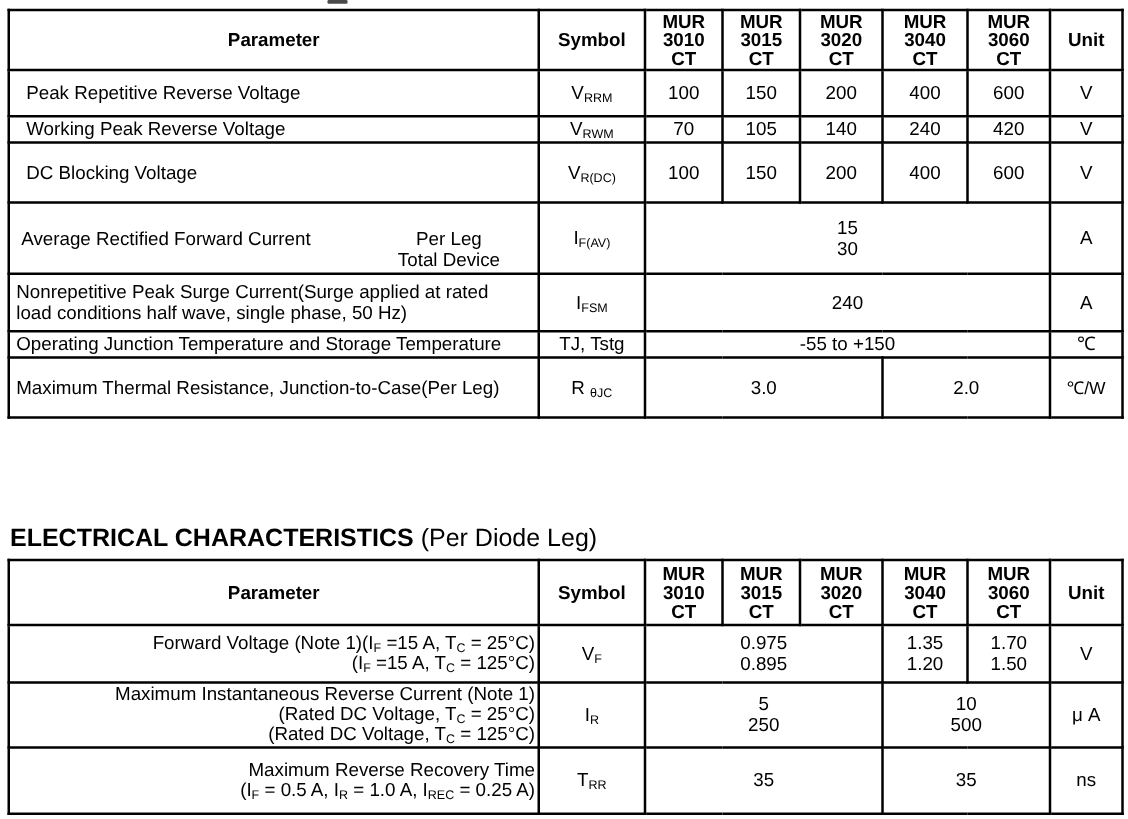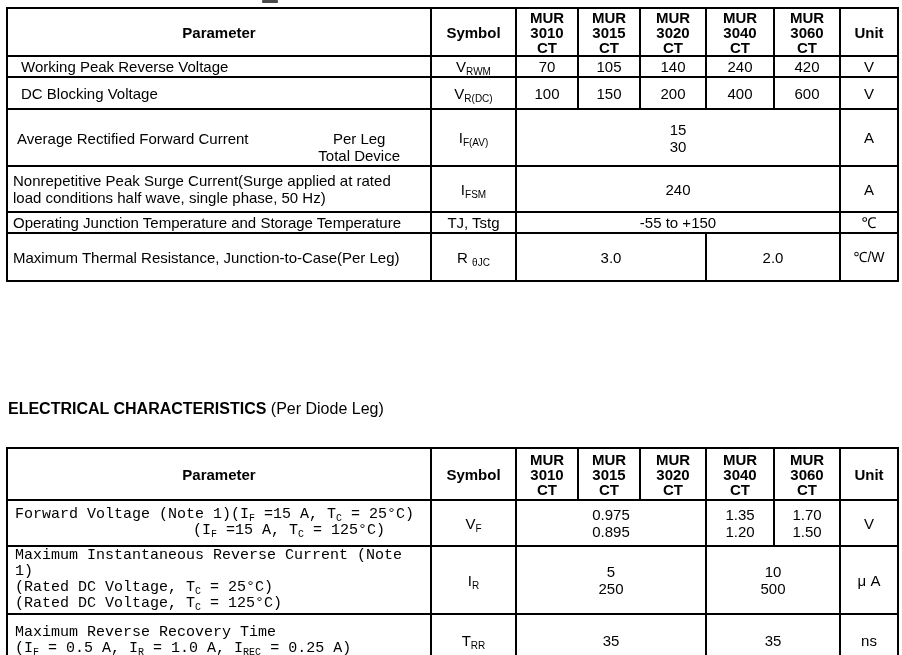--- a/index.html
+++ b/index.html
@@ -26,25 +26,25 @@
   }
   th { font-weight:bold; text-align:center;margin-left:36px; }
   .model-h { line-height:15px; }
   .pre { white-space:pre-line; }
   .val { text-align:center; line-height:17px; }
   .sym { text-align:center; }
   sub { font-size:10px; vertical-align:-2.5px; line-height:0; }
   .param-cell { text-align:left; line-height:17px; padding:1px 4px 1px 5px; }
   .pad-lg { padding-left:13px; }
   .pad-md { padding-left:9px; }
-  .param-cell2 { text-align:left; line-height:16px; padding:1px 2px 1px 7px;font-family:Liberation Mono, monospace; }
+  .param-cell2 { text-align:right; line-height:16px; padding:1px 2px 1px 21px; }
   .flex-row { display:flex; justify-content:space-between; align-items:flex-start; padding-right:26px;margin-top:19px; }
   .side-block { text-align:center; line-height:17px; }
   .indent { padding-left:178px; }
-  .heading { position:absolute; left:8px; top:400px; font-size:16px; white-space:nowrap; }
+  .heading { position:absolute; left:8px; top:420px; font-size:20px; white-space:nowrap; }
   .heading .hb { font-weight:bold; }
   .unit-sm { font-size:14px; }
 </style>
 </head>
 <body>
 
 <div class="artifact"></div>
 
 <table id="ratings-table">
   <colgroup>
@@ -72,35 +72,47 @@
 CT</th>
     <th class="model-h pre">MUR
 3040
 CT</th>
     <th class="model-h pre">MUR
 3060
 CT</th>
     <th>Unit</th>
   </tr>
 
+  <tr style="height:37px">
+    <td class="param-cell pad-lg">
+          <div>Peak Repetitive Reverse Voltage</div>
+        </td>
+    <td class="sym"><span>V</span><sub>RRM</sub></td>
+    <td class="val">100</td>
+    <td class="val">150</td>
+    <td class="val">200</td>
+    <td class="val">400</td>
+    <td class="val">600</td>
+    <td class="val">V</td>
+  </tr>
 
   <tr style="height:20px">
     <td class="param-cell pad-lg">
           <div>Working Peak Reverse Voltage</div>
         </td>
     <td class="sym"><span>V</span><sub>RWM</sub></td>
     <td class="val">70</td>
     <td class="val">105</td>
     <td class="val">140</td>
     <td class="val">240</td>
     <td class="val">420</td>
     <td class="val">V</td>
   </tr>
 
-  <tr style="height:32px">
+  <tr style="height:48px">
     <td class="param-cell pad-lg">
           <div>DC Blocking Voltage</div>
         </td>
     <td class="sym"><span>V</span><sub>R(DC)</sub></td>
     <td class="val">100</td>
     <td class="val">150</td>
     <td class="val">200</td>
     <td class="val">400</td>
     <td class="val">600</td>
     <td class="val">V</td>

